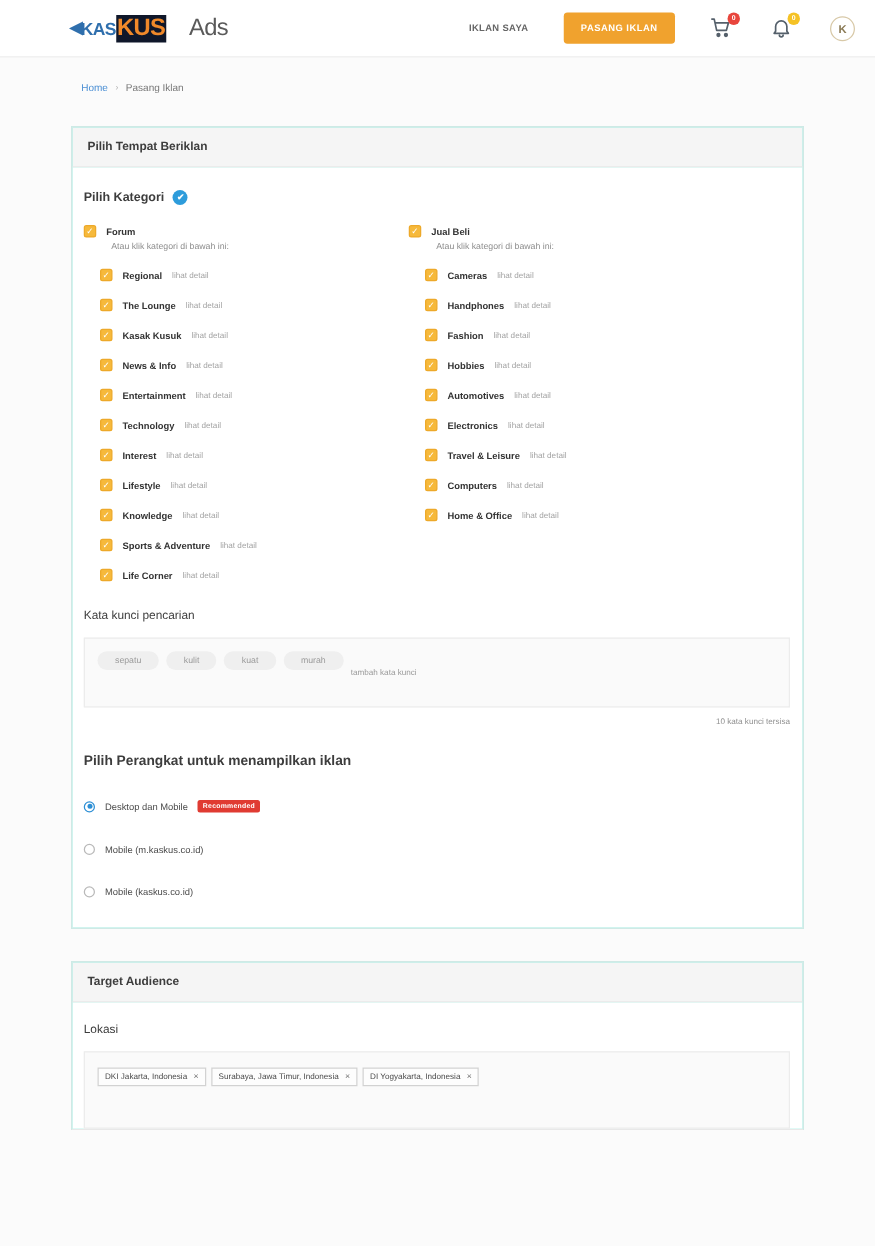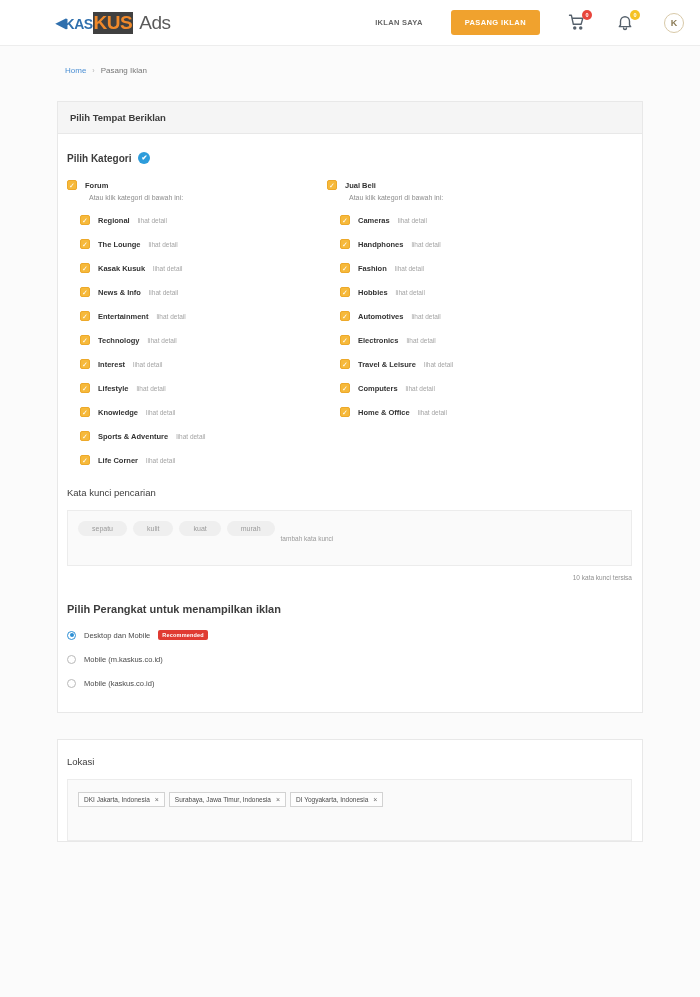--- a/index.html
+++ b/index.html
@@ -21,23 +21,23 @@
     padding: 0 16px 0 56px;
   }
   .logo { display: flex; align-items: baseline; letter-spacing: -0.5px; }
   .logo .arrow {
     color: #2f6fad; font-size: 20px; font-weight: bold;
     margin-right: -1px; line-height: 1;
   }
   .logo .kas { color: #2f6fad; font-size: 14px; font-weight: bold; }
   .logo .kus {
     color: #f0892a; font-size: 19px; font-weight: bold;
-    background: #404040; padding: 0 1px;
-  }
-  .logo .ads { color: #5a5a5a; font-size: 19px; margin-left: 6px; font-weight: 400; }
+    background: #0f172a; padding: 0 1px;
+  }
+  .logo .ads { color: #5a5a5a; font-size: 19px; margin-left: 18px; font-weight: 400; }
 
   .topbar-right { margin-left: auto; display: flex; align-items: center; gap: 28px; }
   .iklan-saya { font-size: 7.5px; font-weight: bold; color: #666; letter-spacing: .3px; }
   .btn-pasang {
     background: #f0a22e; color: #ffffff; border: none;
     font-size: 7.5px; font-weight: bold; letter-spacing: .4px;
     padding: 8px 14px; border-radius: 3px; cursor: pointer;
   }
   .icon-wrap { position: relative; width: 20px; height: 20px; cursor: pointer; }
   .icon-wrap svg { width: 18px; height: 18px; display: block; }
@@ -146,21 +146,21 @@
   }
   .kw-add { font-size: 6.5px; color: #9a9a9a; align-self: center; cursor: pointer; }
   .kw-remain {
     text-align: right; font-size: 6.5px; color: #8f8f8f;
     padding: 8px 10px 0 0;
   }
 
   
   .dev-section { padding: 22px 0 24px 9px; }
   .dev-title { font-size: 11px; font-weight: bold; color: #3d3d3d; }
-  .radio-row { display: flex; align-items: center; gap: 8px; margin-top: 15px; }
+  .radio-row { display: flex; align-items: center; gap: 8px; margin-top: 25px; }
   .radio {
     width: 9px; height: 9px; border-radius: 50%;
     border: 1px solid #b9b9b9; background: #fff;
     display: flex; align-items: center; justify-content: center; cursor: pointer;
     flex: 0 0 auto;
   }
   .radio.on { border-color: #2d8fd5; }
   .radio.on::after {
     content: ""; width: 4px; height: 4px; border-radius: 50%; background: #2d8fd5;
   }
@@ -400,20 +400,21 @@
           <span class="radio-label">Mobile (kaskus.co.id)</span>
         </div>
       </div>
 
     </div>
   </div>
 
   <div class="spacer"></div>
 
   <div class="card">
+    <div class="card-head">Target Audience</div>
     <div class="card-body">
       <div class="lok-title">Lokasi</div>
       <div class="lokasi-panel">
         <div class="lok-tags">
           <span class="lok-tag">
             <span>DKI Jakarta, Indonesia</span>
             <span class="lok-x">×</span>
           </span>
           <span class="lok-tag">
             <span>Surabaya, Jawa Timur, Indonesia</span>

